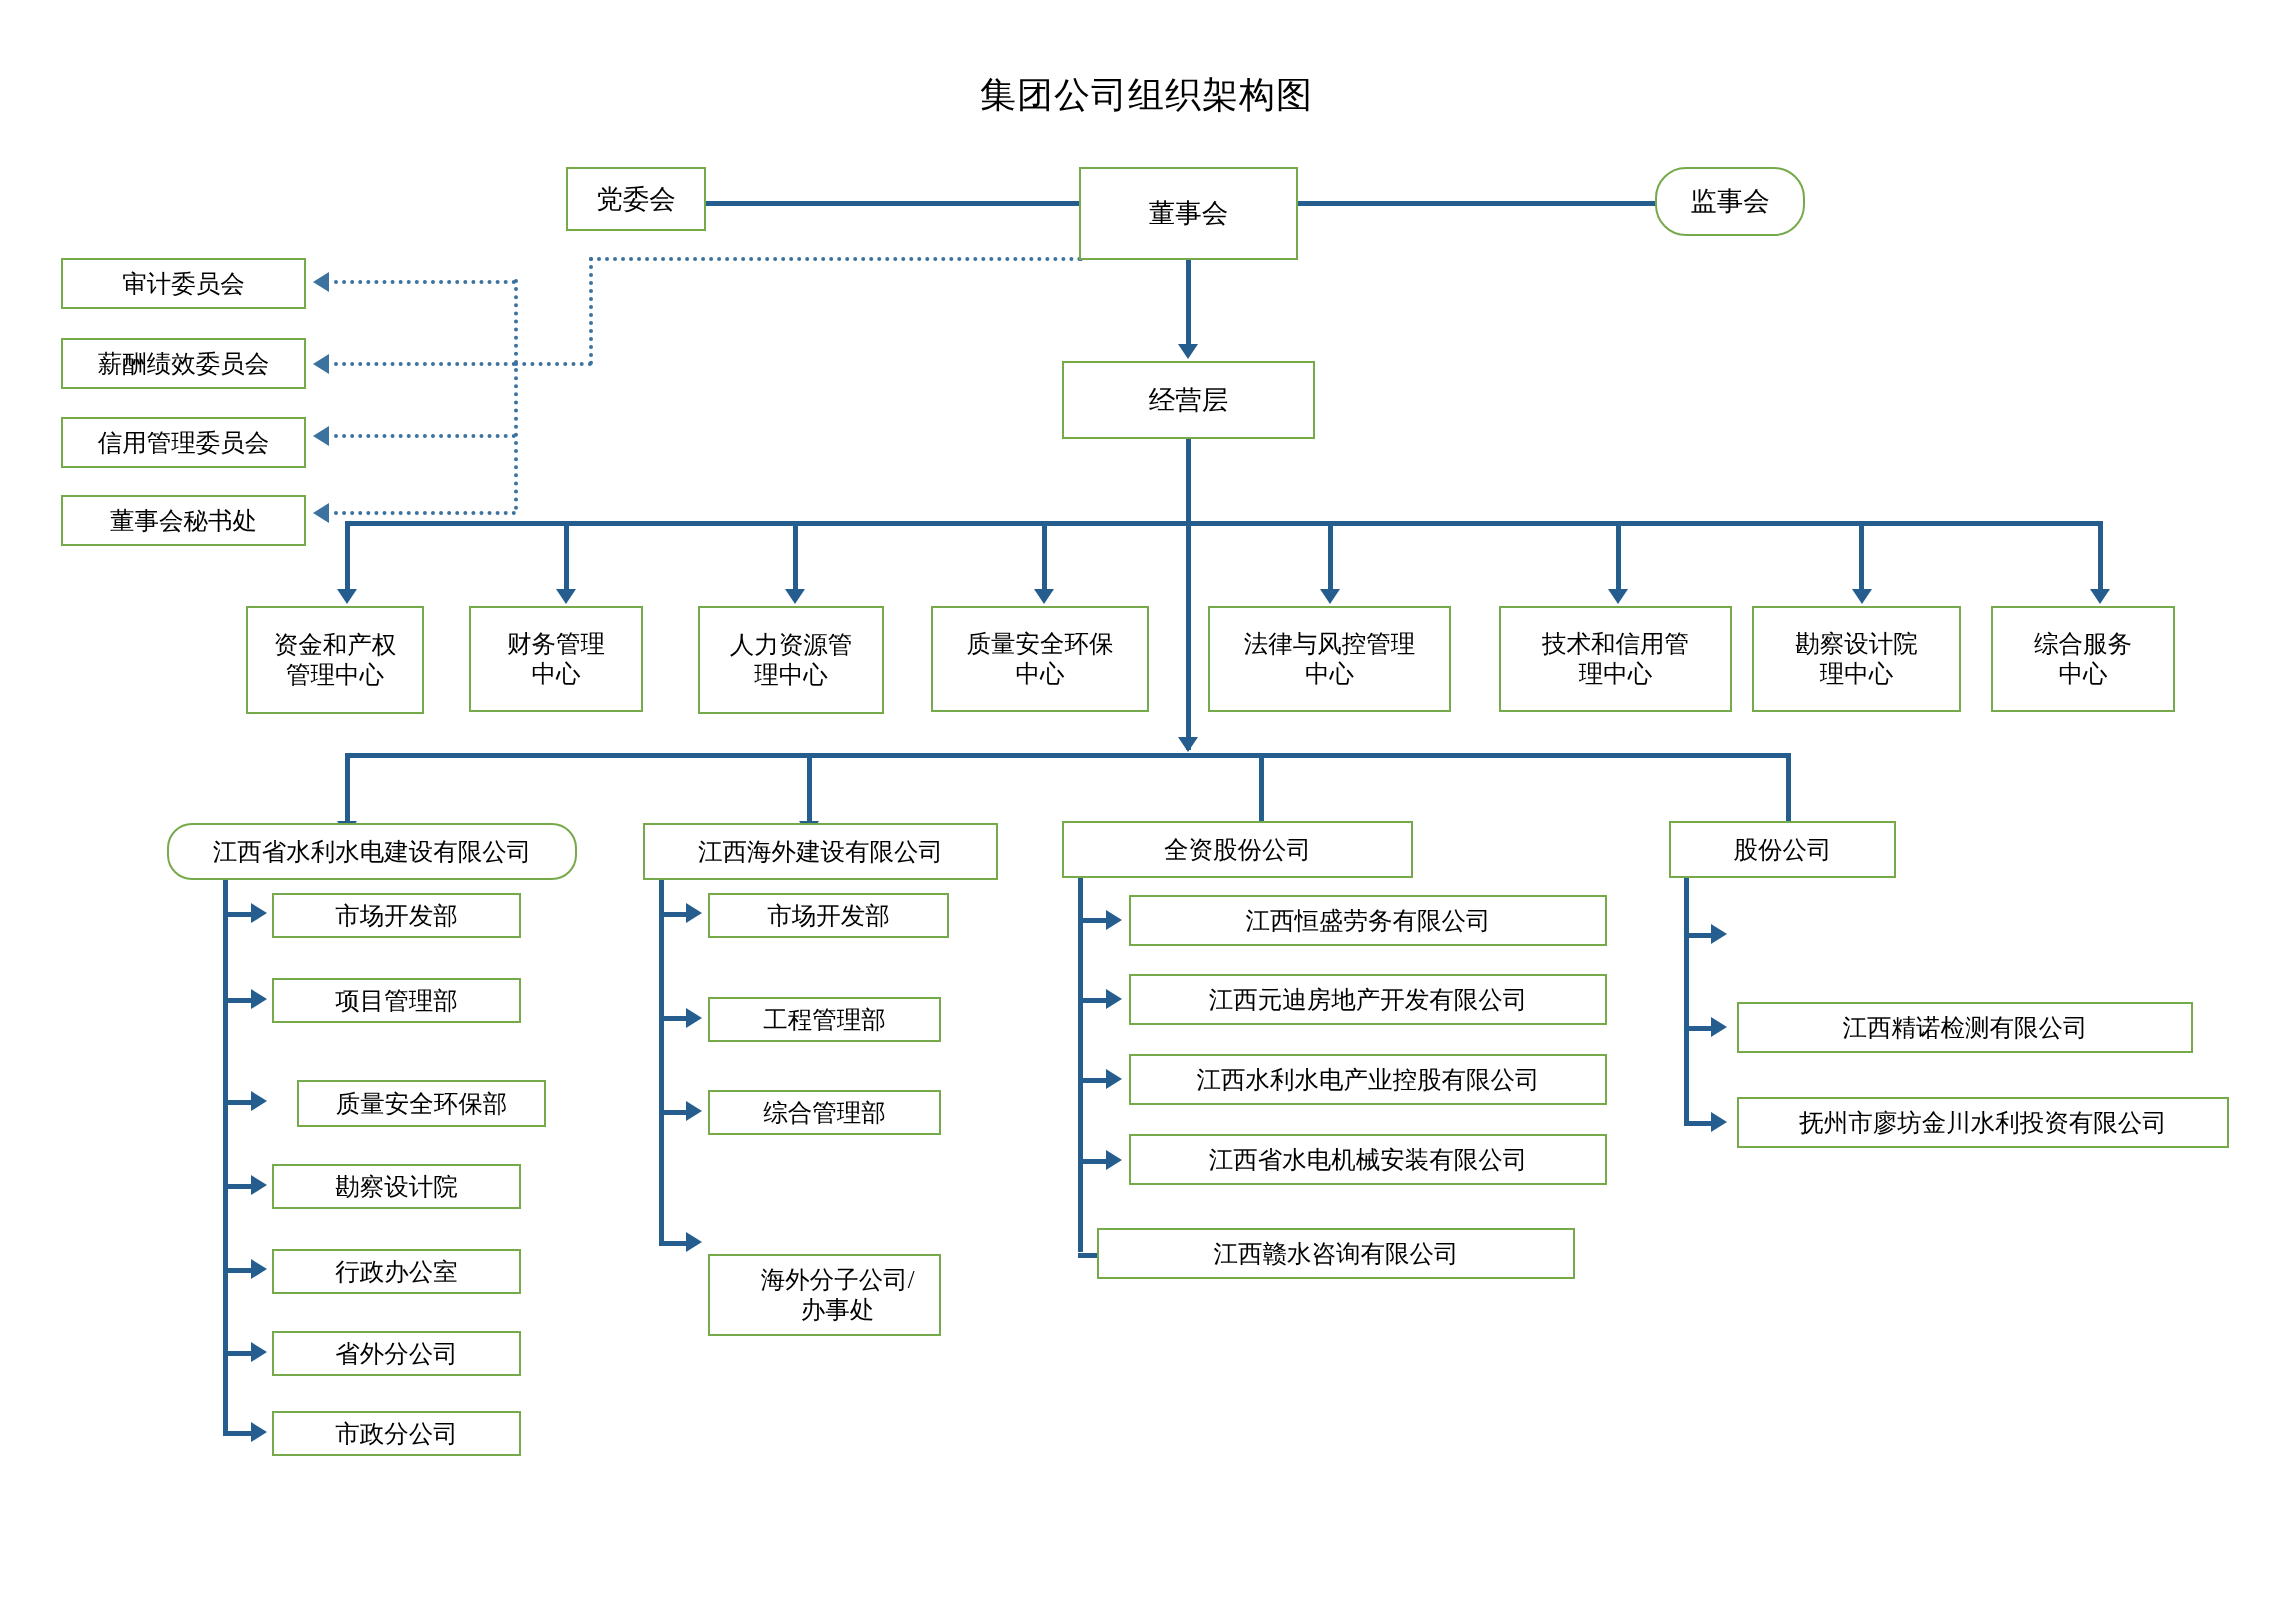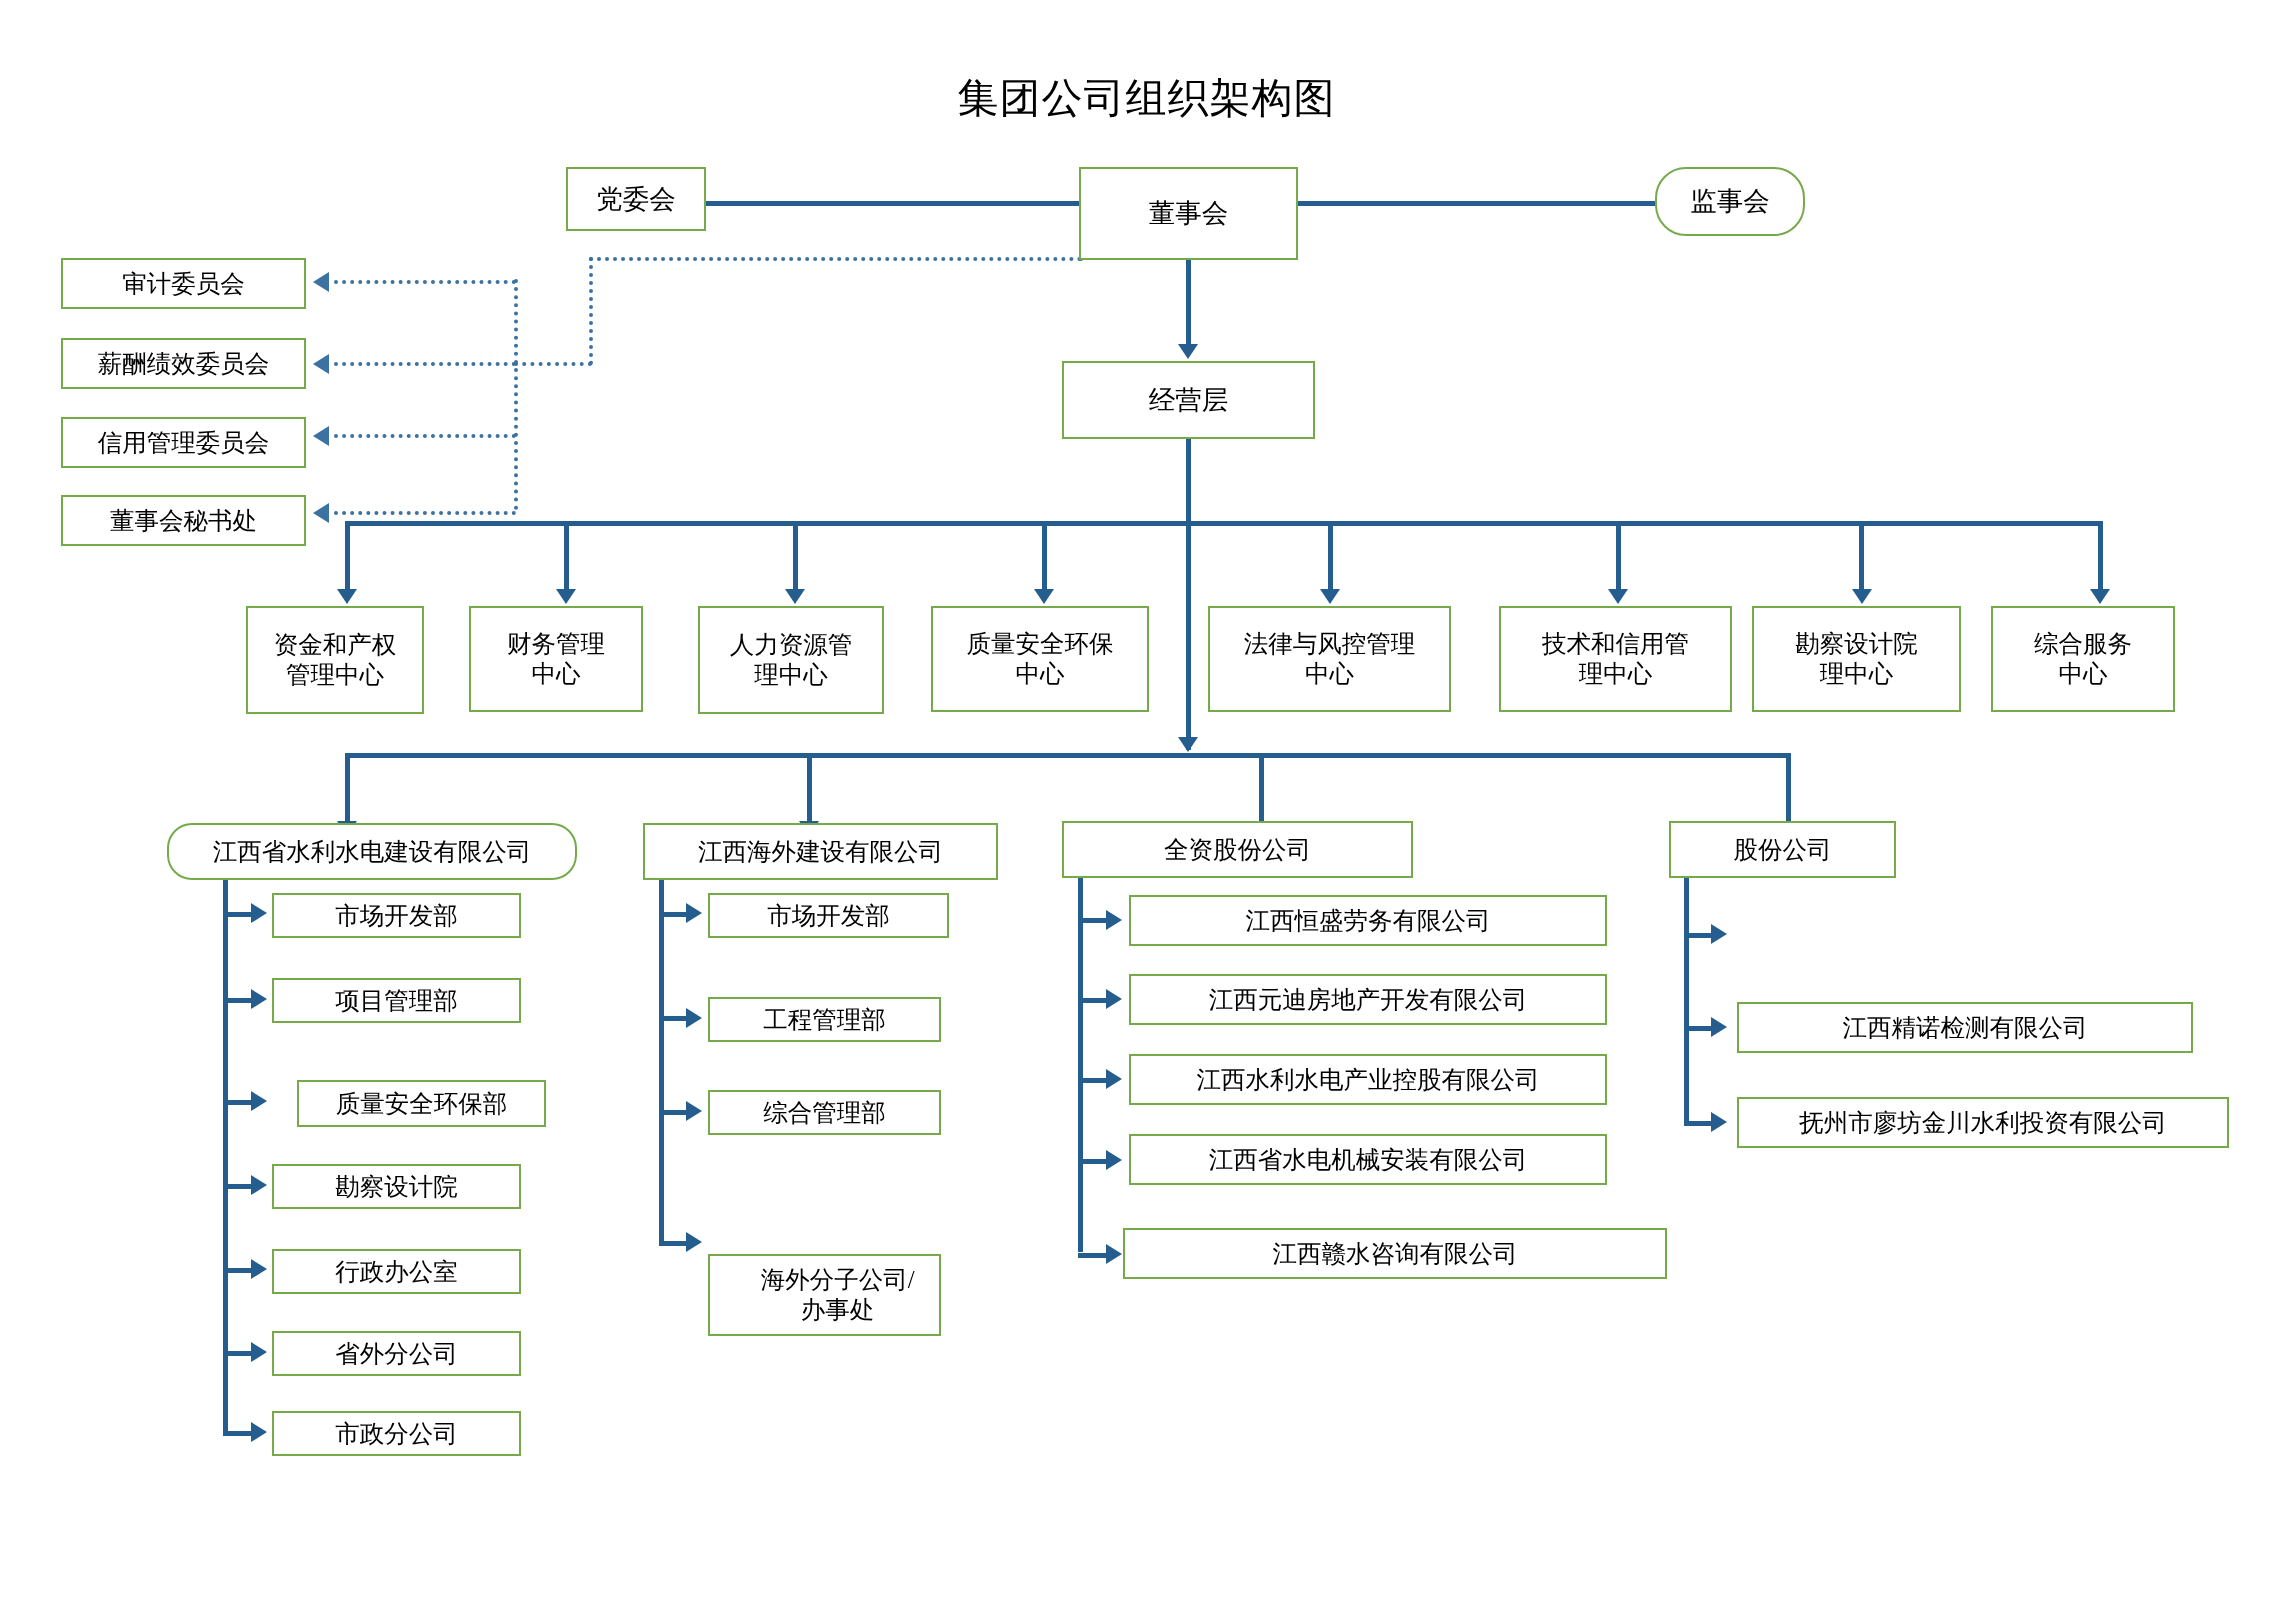--- a/index.html
+++ b/index.html
@@ -16,21 +16,21 @@
     height: 1621px;
     background: #ffffff;
     overflow: hidden;
   }
   .title {
     position: absolute;
     left: 0;
     top: 71px;
     width: 2293px;
     text-align: center;
-    font-size: 41px;
+    font-size: 36px;
     color: #000000;
     letter-spacing: 1px;
     white-space: nowrap;
   }
   
   .node {
     position: absolute;
     box-sizing: border-box;
     border: 2.9px solid #76a94a;
     background: #ffffff;
@@ -279,21 +279,21 @@
   <div class="ln h" style="left:1078px; top:1078px; width:29px;"></div>
   <div class="arrow-right" style="left:1106px; top:1069px;"></div>
   <div class="node" style="left:1129px; top:1054px; width:478px; height:51px;">江西水利水电产业控股有限公司</div>
 
   <div class="ln h" style="left:1078px; top:1159px; width:29px;"></div>
   <div class="arrow-right" style="left:1106px; top:1150px;"></div>
   <div class="node" style="left:1129px; top:1134px; width:478px; height:51px;">江西省水电机械安装有限公司</div>
 
   <div class="ln h" style="left:1078px; top:1253px; width:29px;"></div>
   <div class="arrow-right" style="left:1106px; top:1244px;"></div>
-  <div class="node" style="left:1123px; top:1228px; width:544px; height:51px;">江西赣水咨询有限公司</div>
+  <div class="node" style="left:1097px; top:1228px; width:478px; height:51px;">江西赣水咨询有限公司</div>
 
   <div class="ln v" style="left:1786px; top:753px; height:74px;"></div>
   <div class="arrow-down" style="left:1778px; top:821px;"></div>
   <div class="node" style="left:1669px; top:821px; width:227px; height:57px;">股份公司</div>
 
   <div class="ln v" style="left:1684px; top:878px; height:243px;"></div>
 
   <div class="ln h" style="left:1684px; top:933px; width:29px;"></div>
   <div class="arrow-right" style="left:1711px; top:924px;"></div>
 

